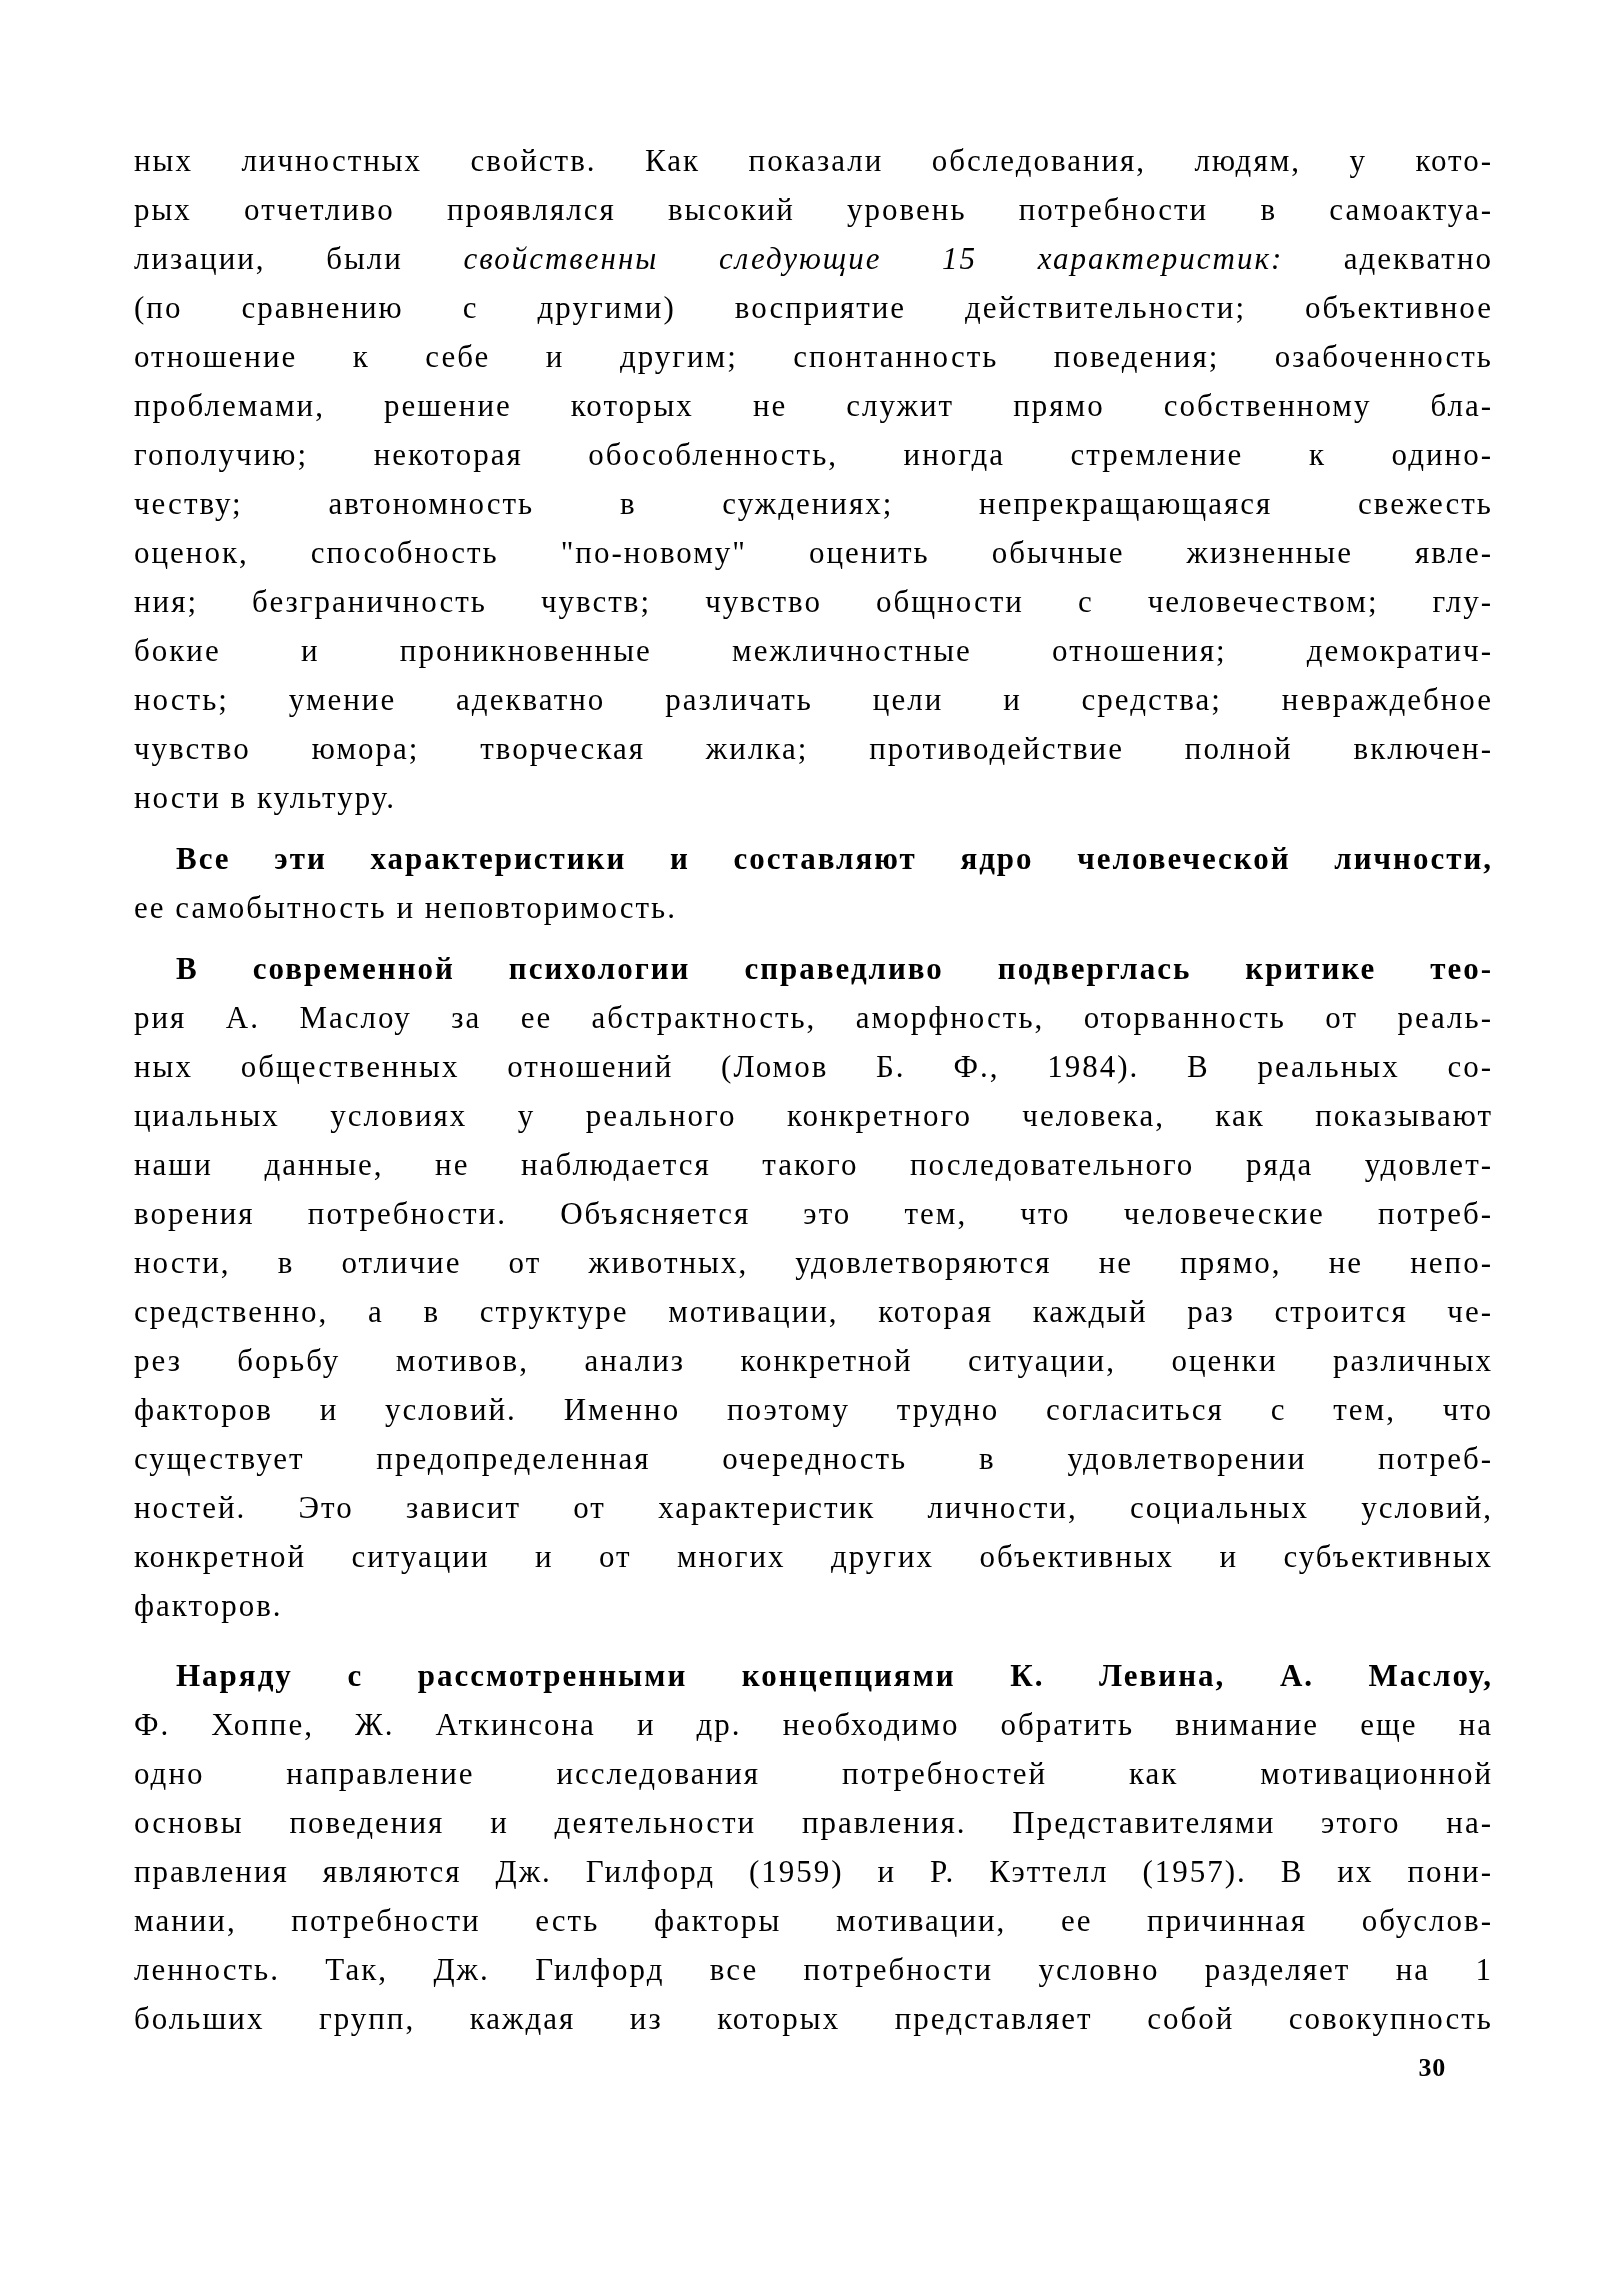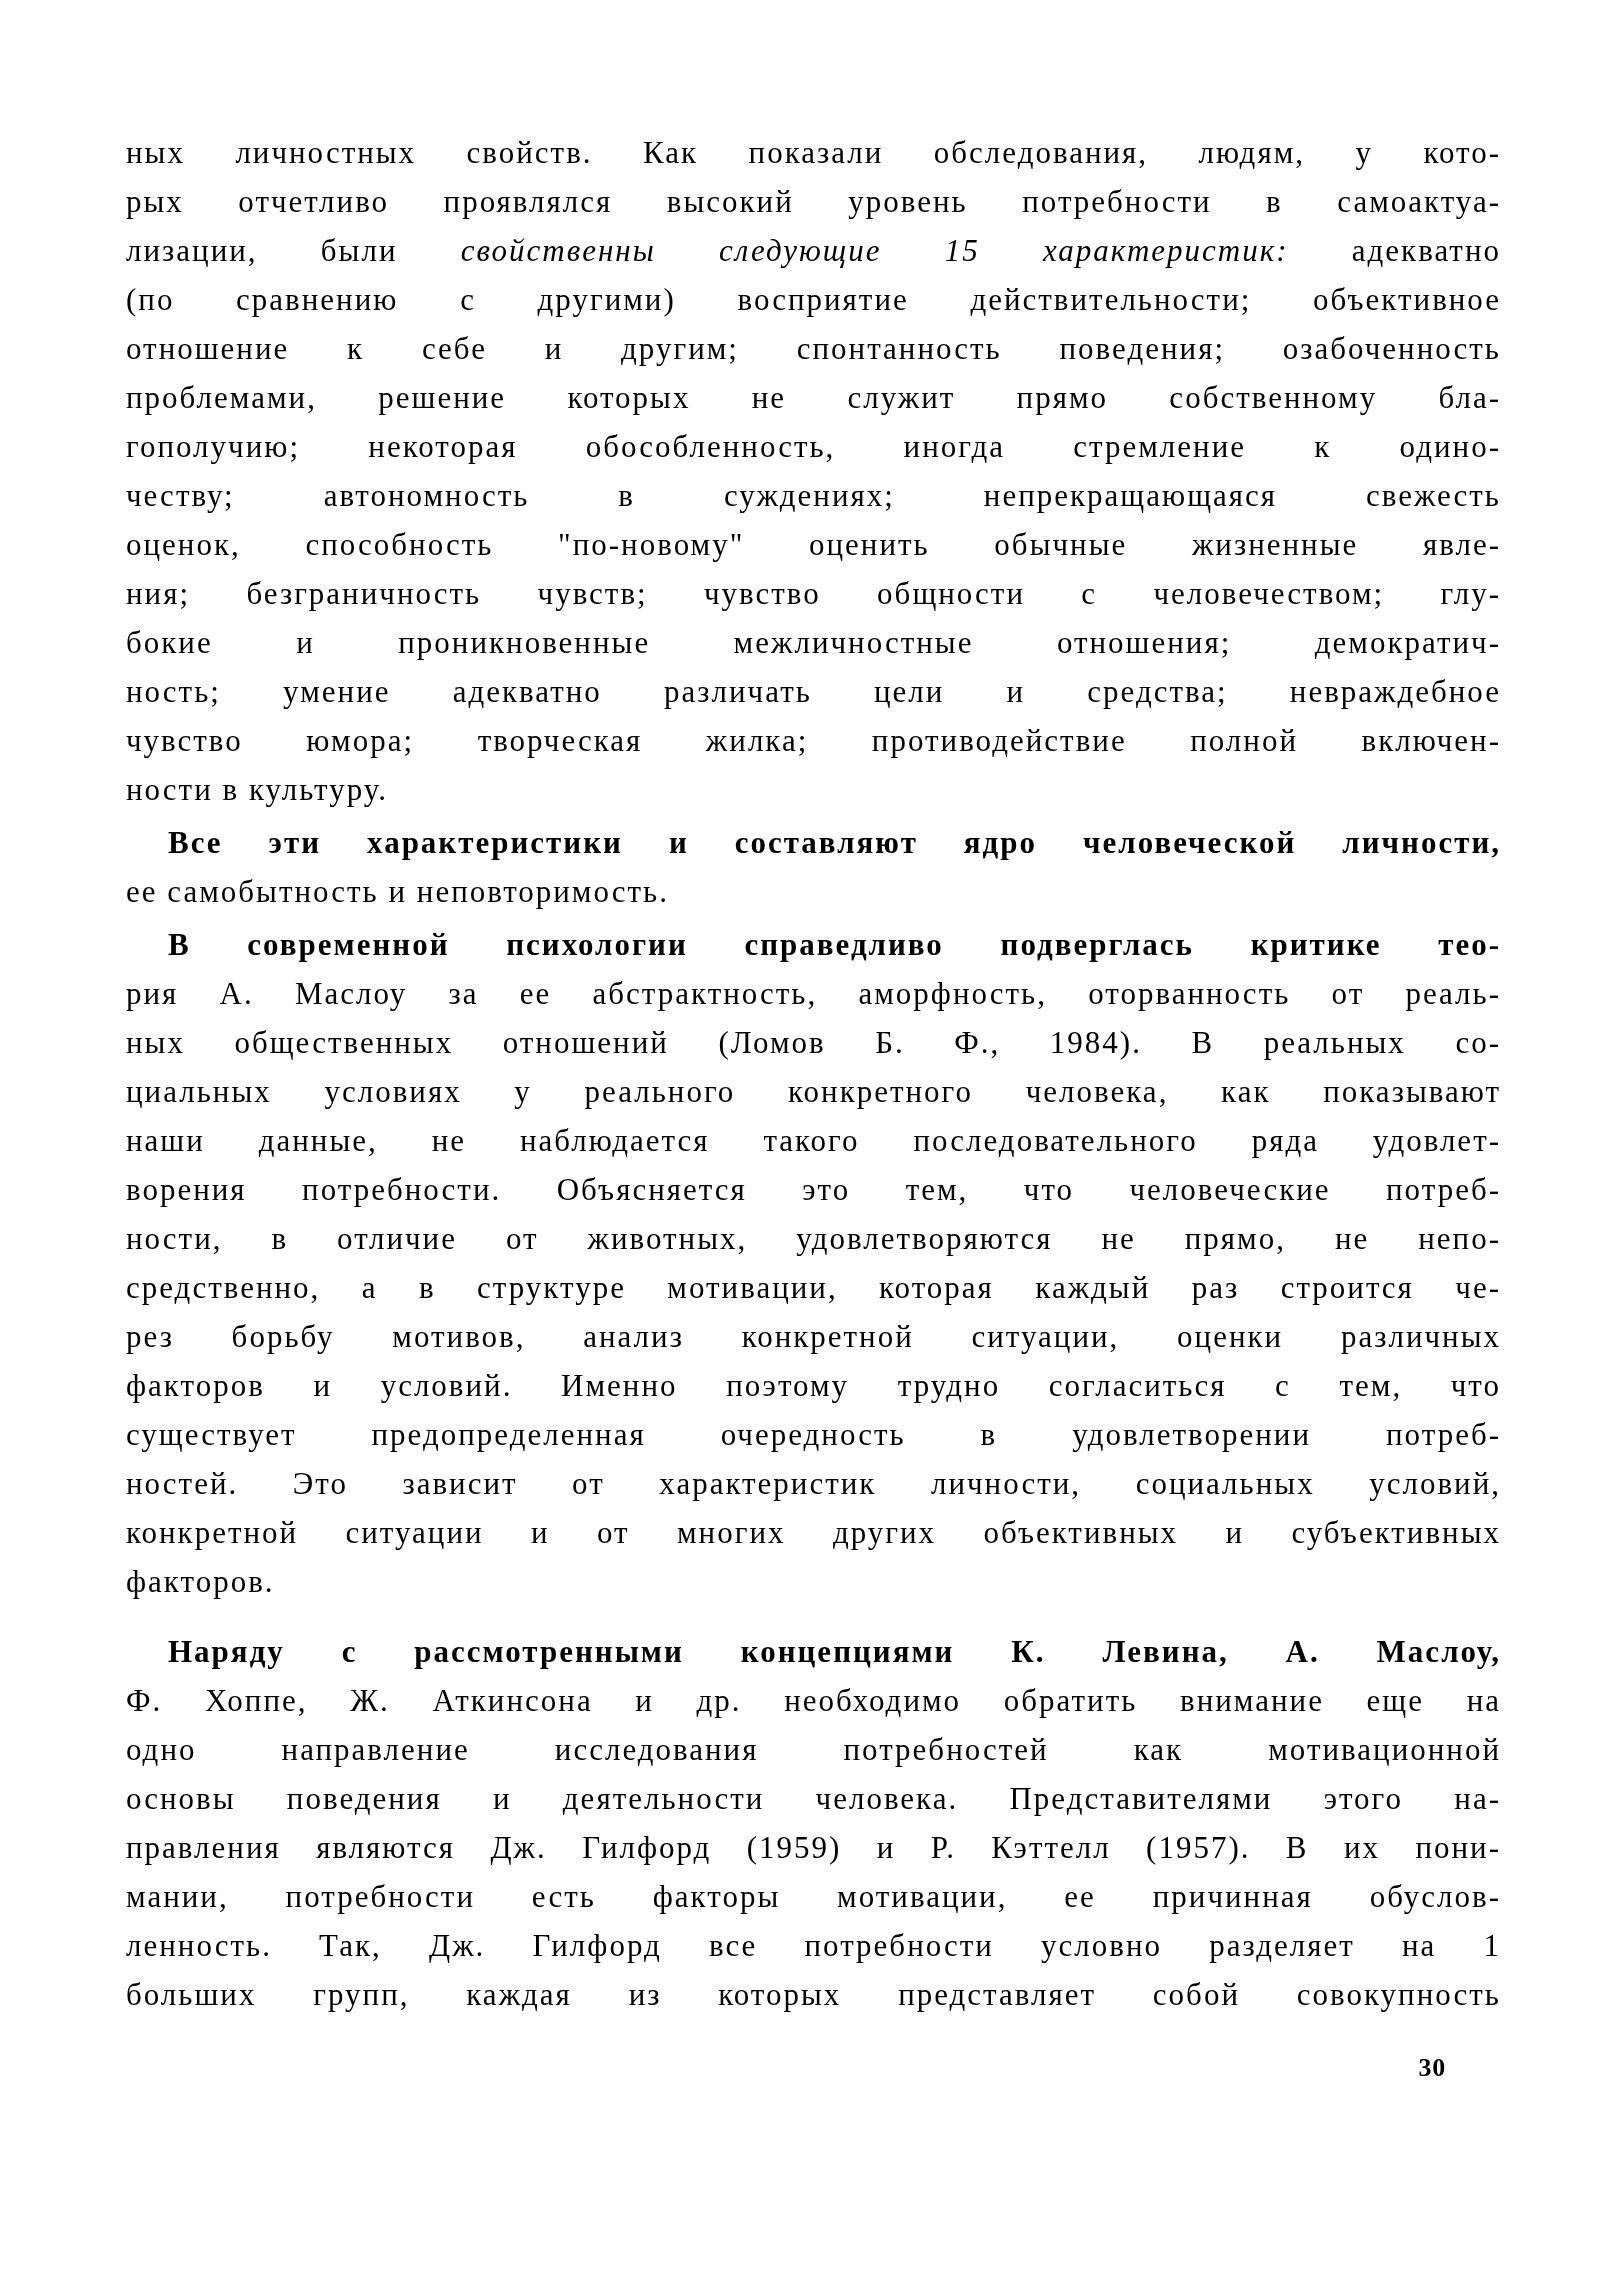--- a/index.html
+++ b/index.html
@@ -22,21 +22,21 @@
     background: #ffffff;
     overflow: hidden;
   }
   .text-block {
     position: absolute;
     left: 122px;
     top: 124px;
     width: 1383px;
   }
   .paragraph {
-    margin: 4px;
+    margin: 12px;
     padding: 0;
   }
   .paragraph.spaced {
     margin-top: 21px;
   }
   .line {
     font-size: 31px;
     line-height: 49px;
     letter-spacing: 2px;
     white-space: normal;
@@ -105,21 +105,21 @@
         <div class="line fill">факторов и условий. Именно поэтому трудно согласиться с тем, что</div>
         <div class="line fill">существует предопределенная очередность в удовлетворении потреб-</div>
         <div class="line fill">ностей. Это зависит от характеристик личности, социальных условий,</div>
         <div class="line fill">конкретной ситуации и от многих других объективных и субъективных</div>
         <div class="line">факторов.</div>
       </div>
       <div class="paragraph spaced">
         <div class="line fill indent">Наряду с рассмотренными концепциями К. Левина, А. Маслоу,</div>
         <div class="line fill">Ф. Хоппе,  Ж. Аткинсона и др. необходимо обратить внимание еще на</div>
         <div class="line fill">одно направление исследования потребностей как мотивационной</div>
-        <div class="line fill">основы поведения и деятельности человека. Представителями этого на-</div>
+        <div class="line fill">основы поведения и деятельности правления. Представителями этого на-</div>
         <div class="line fill">правления являются Дж. Гилфорд (1959) и Р. Кэттелл (1957). В их пони-</div>
         <div class="line fill">мании, потребности есть факторы мотивации, ее причинная обуслов-</div>
         <div class="line fill">ленность. Так, Дж. Гилфорд все потребности условно разделяет на 1</div>
         <div class="line fill">больших групп, каждая из которых представляет собой совокупность</div>
       </div>
     </div>
   <div class="page-number">30</div>
 </div>
 
 

